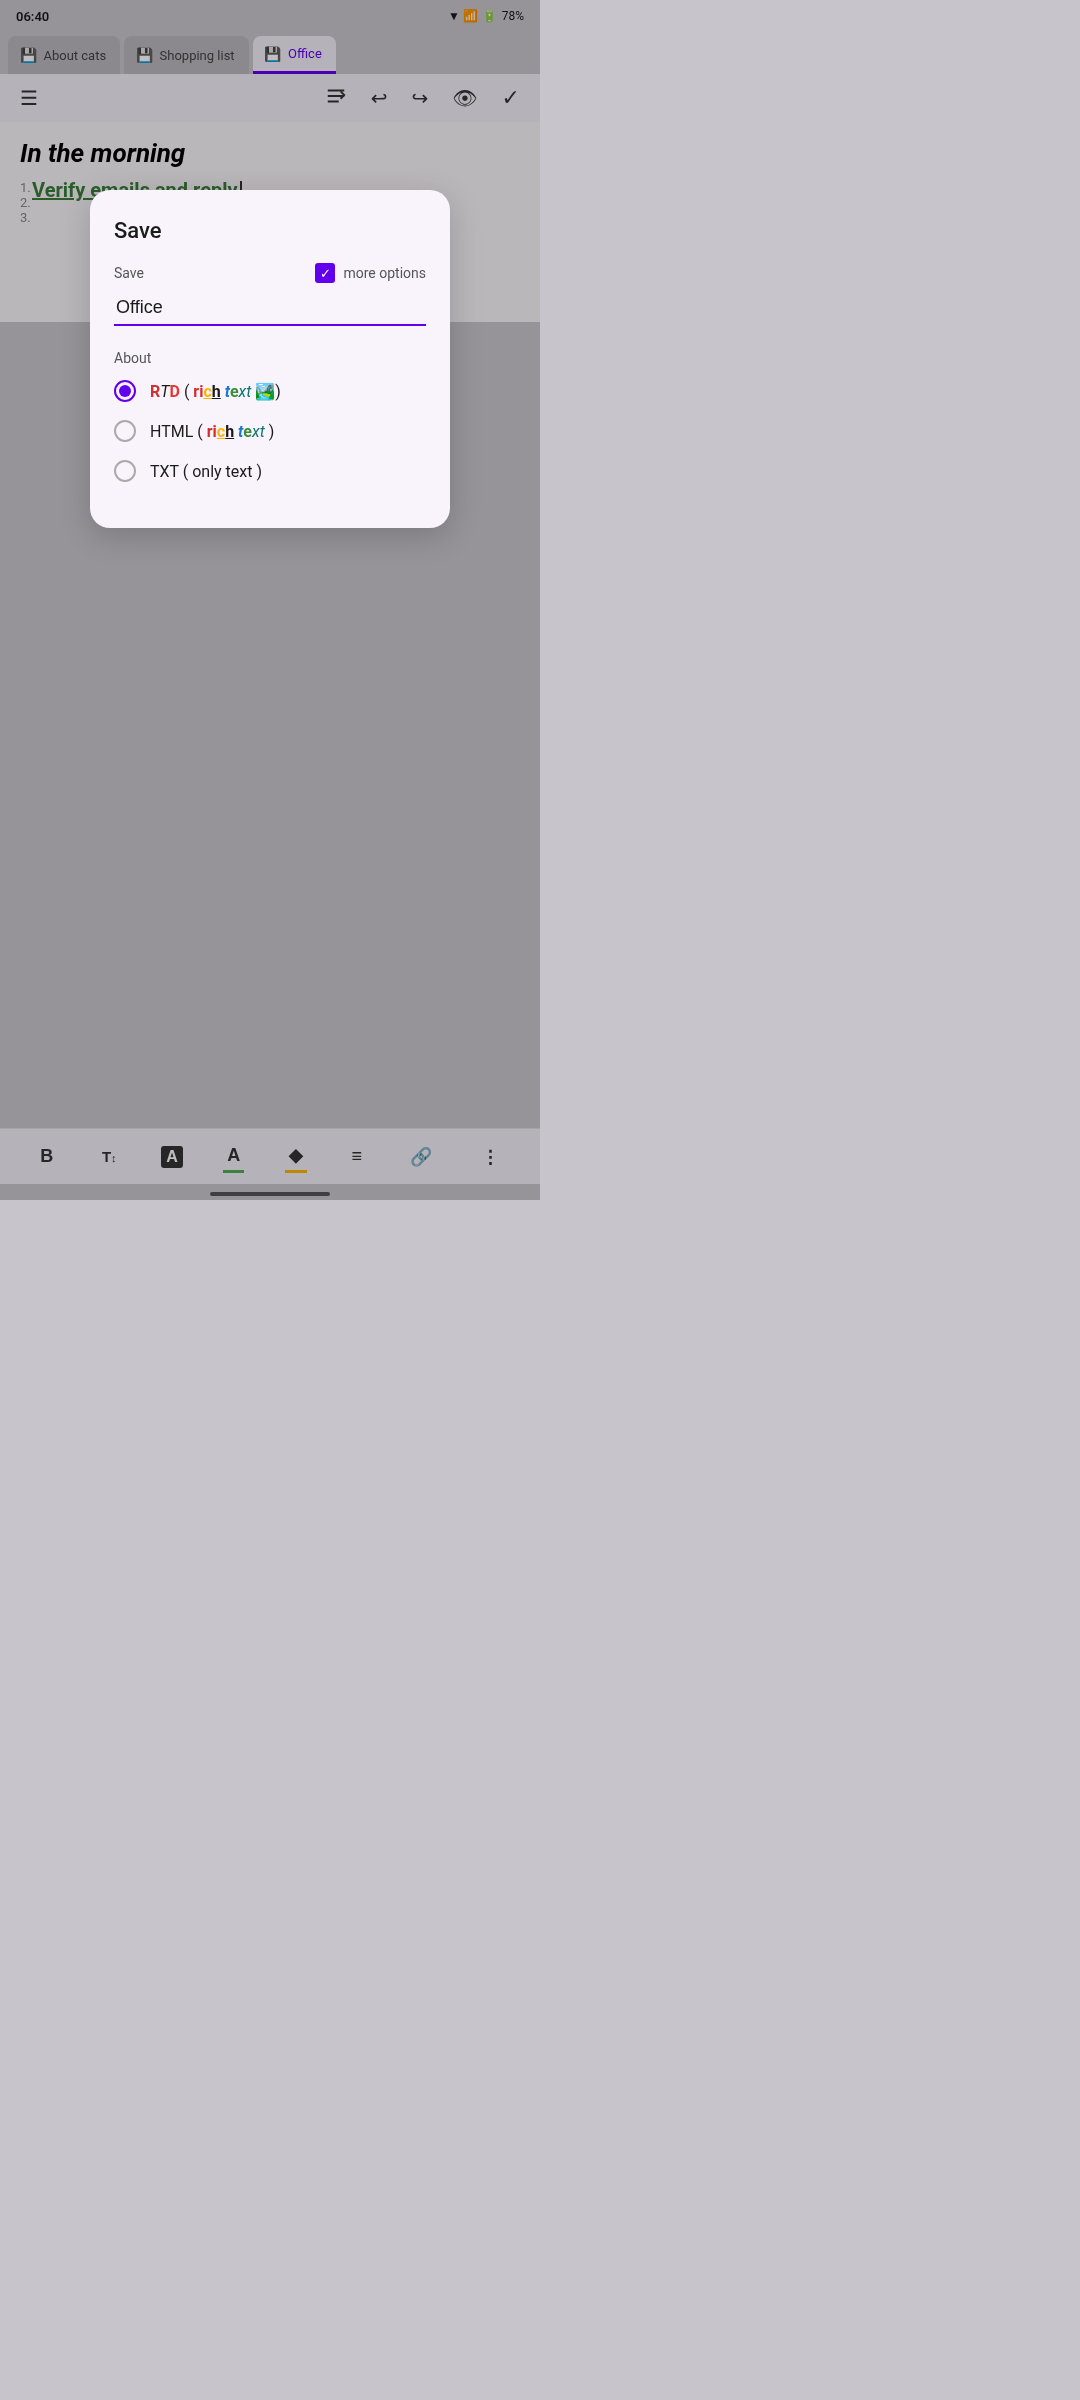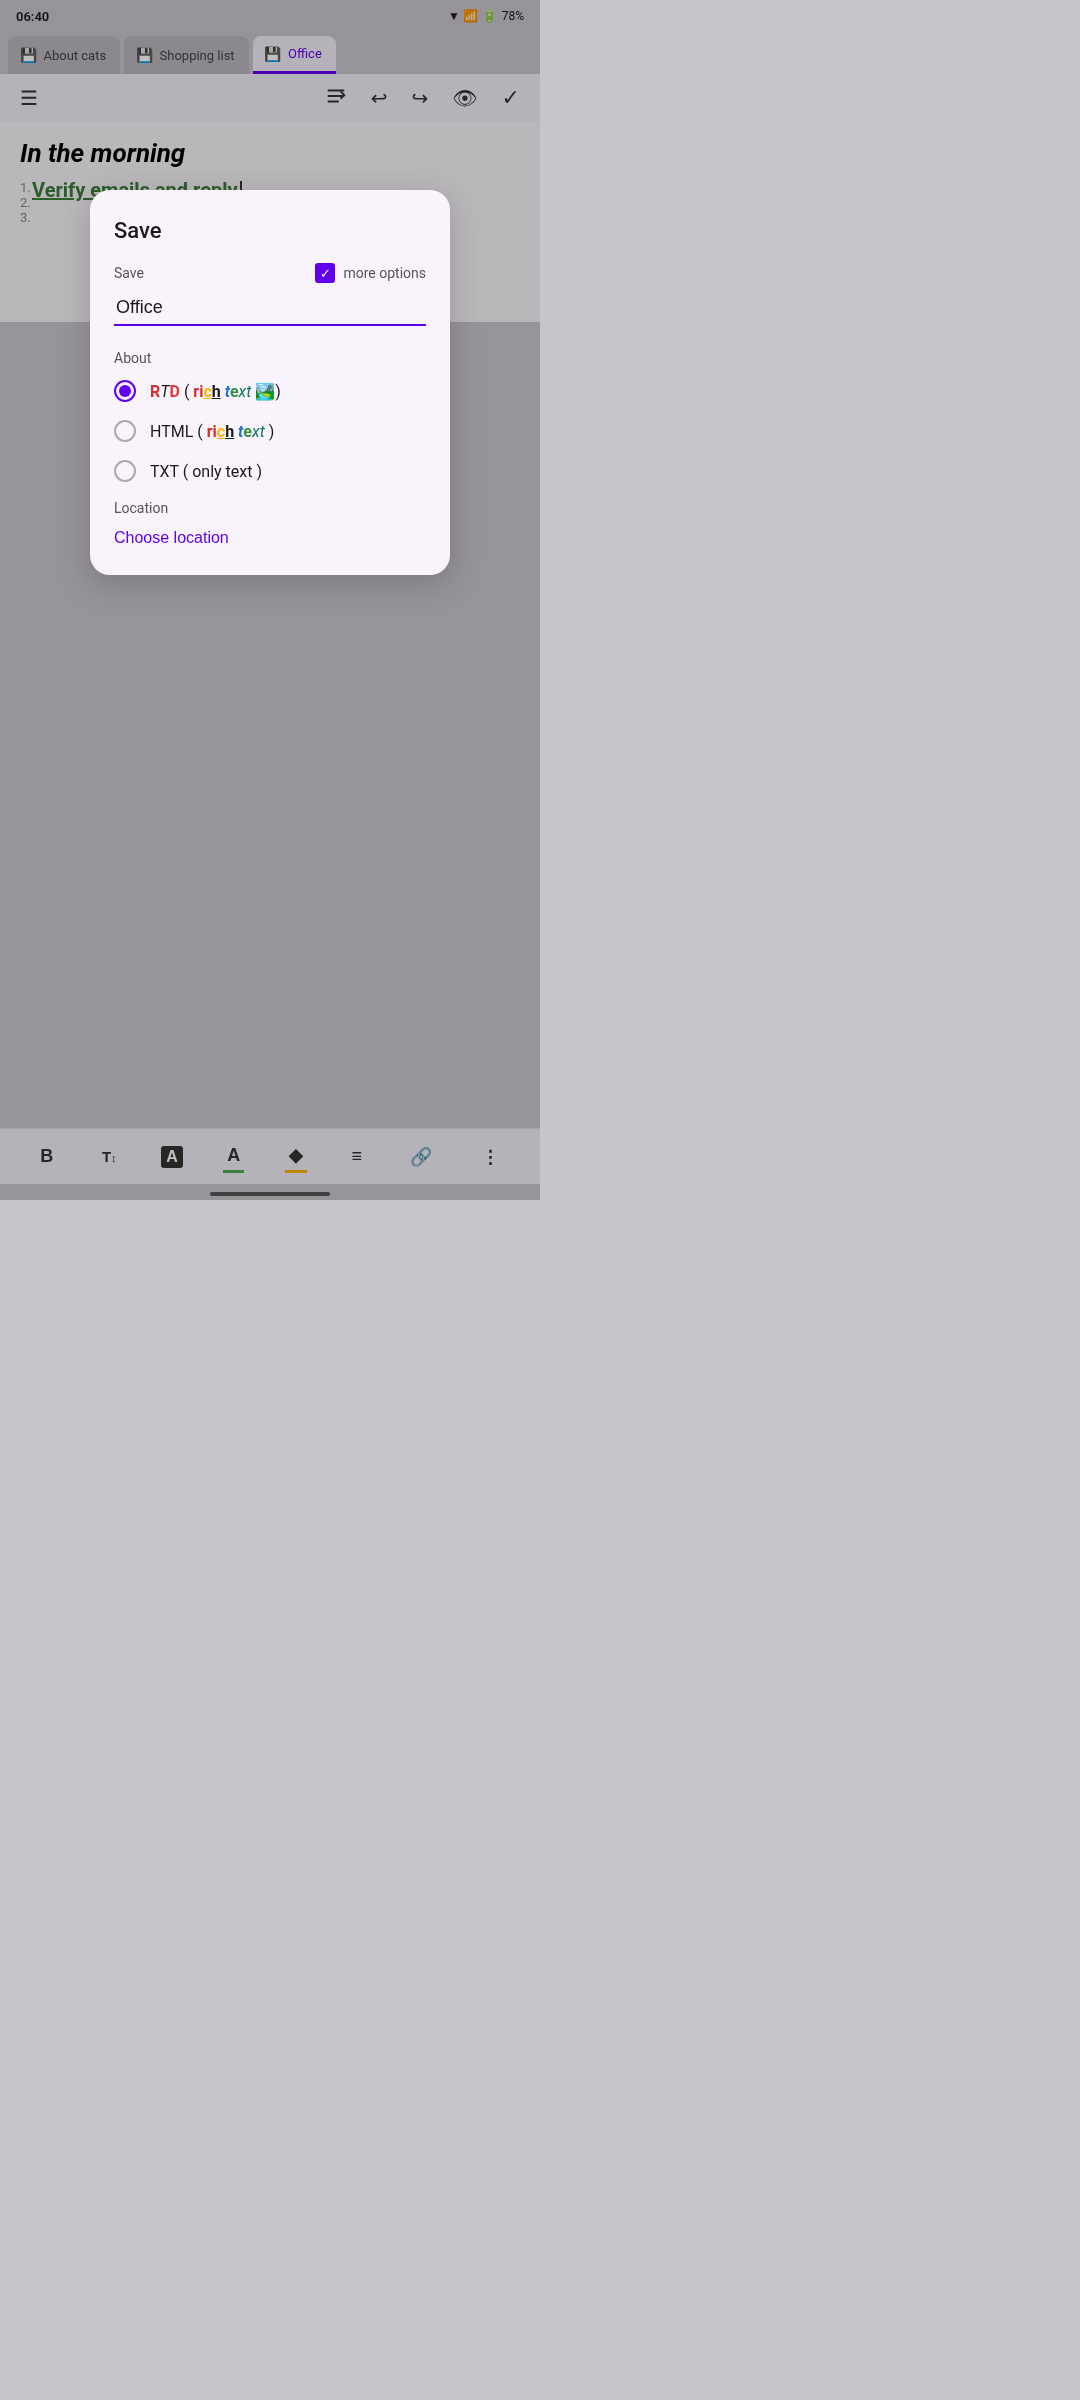--- a/index.html
+++ b/index.html
@@ -404,24 +404,20 @@
       </span>
     </div>
     
     
     <div class="radio-option">
       <div class="radio-circle"></div>
       <span class="radio-text">TXT ( only text )</span>
     </div>
     
     
-    <div class="location-section">
-      <div class="location-label">Location</div>
-      <button class="choose-location-btn">Choose location</button>
-    </div>
     
   </div>
 </div>
 
 <div class="format-toolbar">
   <button class="format-tool-btn bold">B</button>
   <button class="format-tool-btn" style="font-size:15px;">T<span style="font-size:11px;">↕</span></button>
   <button class="format-tool-btn text-a">A</button>
   <button class="format-tool-btn text-a2">A</button>
   <button class="format-tool-btn highlight">◆</button>

